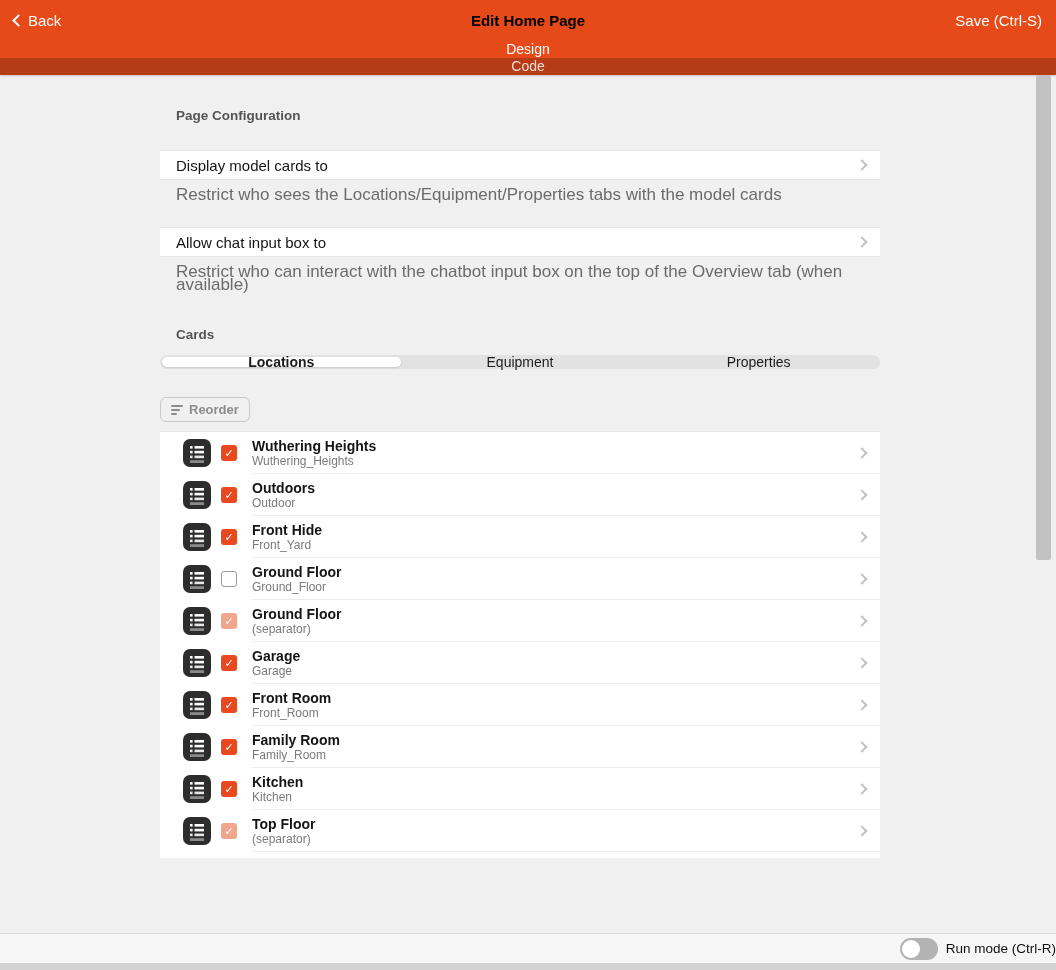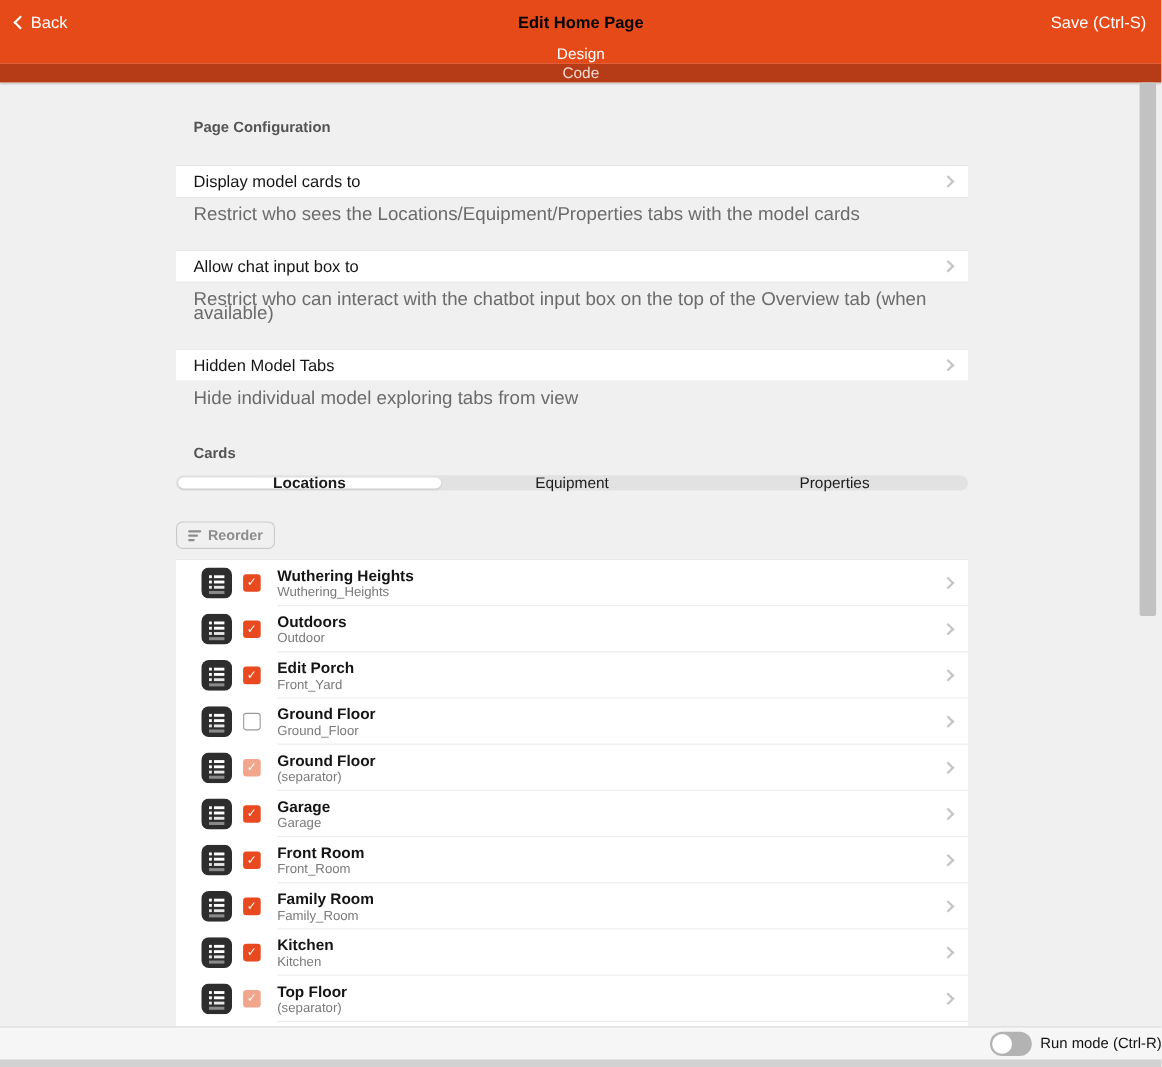--- a/index.html
+++ b/index.html
@@ -107,27 +107,20 @@
   </div>
 
   <div class="cfg-item">
     <div class="cfg-row">
       <span class="lbl">Allow chat input box to</span>
       <span class="chev-right"></span>
     </div>
     <div class="cfg-desc">Restrict who can interact with the chatbot input box on the top of the Overview tab (when available)</div>
   </div>
 
-  <div class="cfg-item">
-    <div class="cfg-row">
-      <span class="lbl">Hidden Model Tabs</span>
-      <span class="chev-right"></span>
-    </div>
-    <div class="cfg-desc">Hide individual model exploring tabs from view</div>
-  </div>
 </div>
 
   <div class="section-title cards-title">Cards</div>
 
   <div class="segmented" id="segmented">
       <div class="seg active">Locations</div>
       <div class="seg">Equipment</div>
       <div class="seg">Properties</div>
     </div>
 
@@ -193,21 +186,21 @@
       <rect x="7" y="11.8" width="2.6" height="2.6" fill="#fff"></rect>
           <rect x="11.5" y="11.8" width="9.5" height="2.6" fill="#fff"></rect>
       <rect x="7" y="16.6" width="2.6" height="2.6" fill="#e6e6e6"></rect>
           <rect x="11.5" y="16.6" width="9.5" height="2.6" fill="#e6e6e6"></rect>
       <rect x="7" y="21.2" width="14" height="2.8" fill="#8a8a8a"></rect>
     </svg>
     <span class="cb on">
           <span class="mark">✓</span>
         </span>
     <span class="rowtxt">
-      <span class="t">Edit Porch</span>
+      <span class="t">Front Hide</span>
       <span class="s">Front_Yard</span>
     </span>
     <span class="chev-right"></span>
   </div>
 
   <div class="card-row">
     <svg class="media-icon" viewBox="0 0 28 28">
       <rect x="0" y="0" width="28" height="28" rx="7" fill="#2d2d2d"></rect>
       <rect x="7" y="7" width="2.6" height="2.6" fill="#fff"></rect>
           <rect x="11.5" y="7" width="9.5" height="2.6" fill="#fff"></rect>

